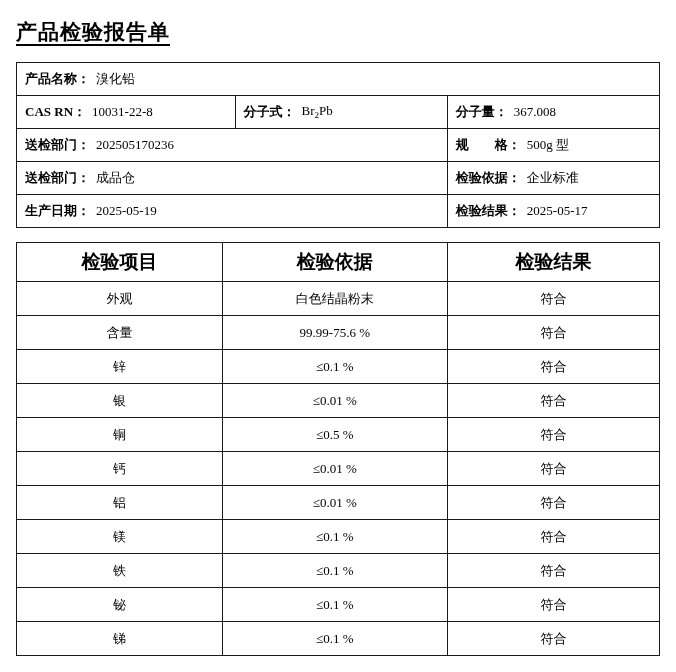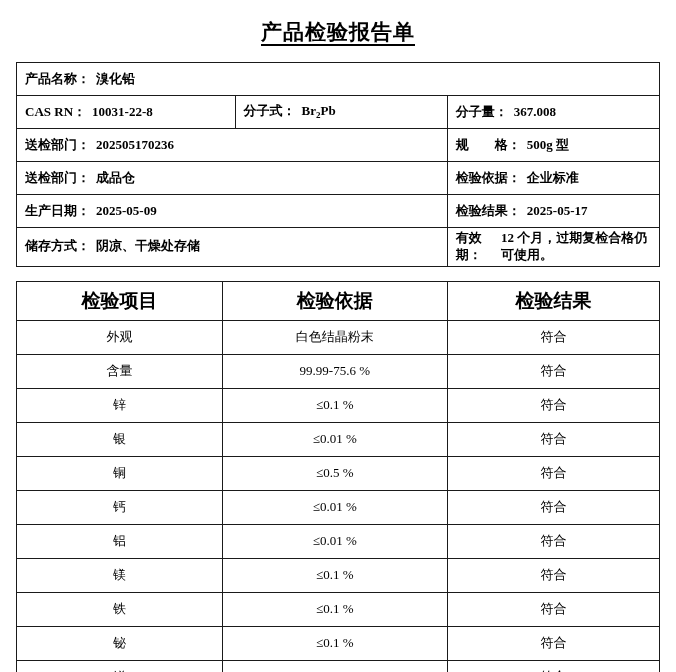--- a/index.html
+++ b/index.html
@@ -12,21 +12,21 @@
     min-height: 672px;
     font-family: "Liberation Serif", "DejaVu Serif", serif;
     color: #000000;
   }
   .page {
     width: 676px;
     box-sizing: border-box;
     padding: 0 16px;
   }
   .doc-title {
-    text-align: center;
+    text-align: left;
     font-family: "Liberation Sans", "DejaVu Sans", sans-serif;
     font-weight: bold;
     font-size: 21px;
     letter-spacing: 1px;
     text-decoration: underline;
     text-underline-offset: 5px;
     margin: 18px 0 16px 0;
   }
   table {
     border-collapse: collapse;
@@ -39,25 +39,25 @@
     padding: 2px 8px;
     font-size: 13px;
     vertical-align: middle;
     line-height: 1.3;
   }
   .lbl {
     font-weight: bold;
     font-family: "Liberation Serif", "DejaVu Serif", serif;
   }
   .val {
-    font-weight: bold;
+    font-weight: normal;
   }
   .cellwrap {
     display: flex;
-    align-items: flex-start;
+    align-items: flex-end;
     gap: 6px;
   }
   .spacer {
     height: 14px;
   }
   .result-table th,
   .result-table td {
     border: 1px solid #1a1a1a;
     font-size: 13px;
     text-align: center;
@@ -148,41 +148,27 @@
           <span class="cellwrap">
             <span class="lbl">检验依据：</span>
             <span class="val">企业标准</span>
           </span>
         </td>
       </tr>
       <tr>
         <td colspan="2">
           <span class="cellwrap">
             <span class="lbl">生产日期：</span>
-            <span class="val">2025-05-09</span>
+            <span class="val">2025-05-19</span>
           </span>
         </td>
         <td>
           <span class="cellwrap">
             <span class="lbl">检验结果：</span>
             <span class="val">2025-05-17</span>
-          </span>
-        </td>
-      </tr>
-      <tr>
-        <td colspan="2">
-          <span class="cellwrap">
-            <span class="lbl">储存方式：</span>
-            <span class="val">阴凉、干燥处存储</span>
-          </span>
-        </td>
-        <td>
-          <span class="cellwrap">
-            <span class="lbl">有效期：</span>
-            <span class="val">12 个月，过期复检合格仍可使用。</span>
           </span>
         </td>
       </tr>
     </tbody>
   </table>
 
   <div class="spacer"></div>
 
   <table class="result-table">
     <colgroup>

